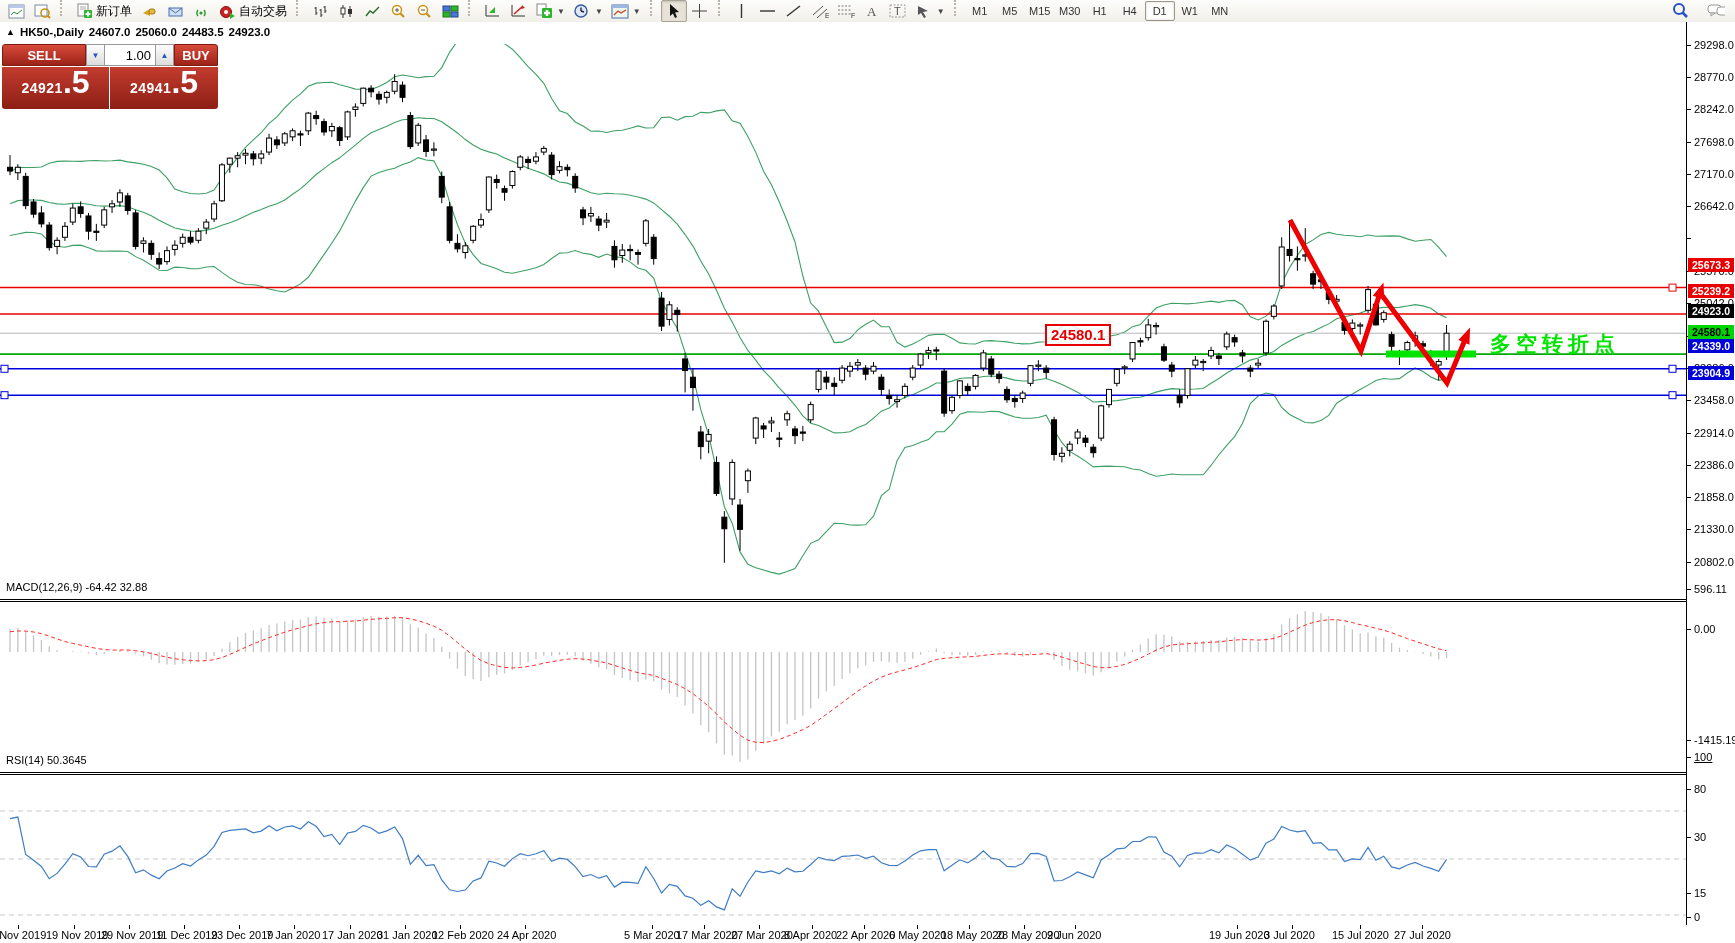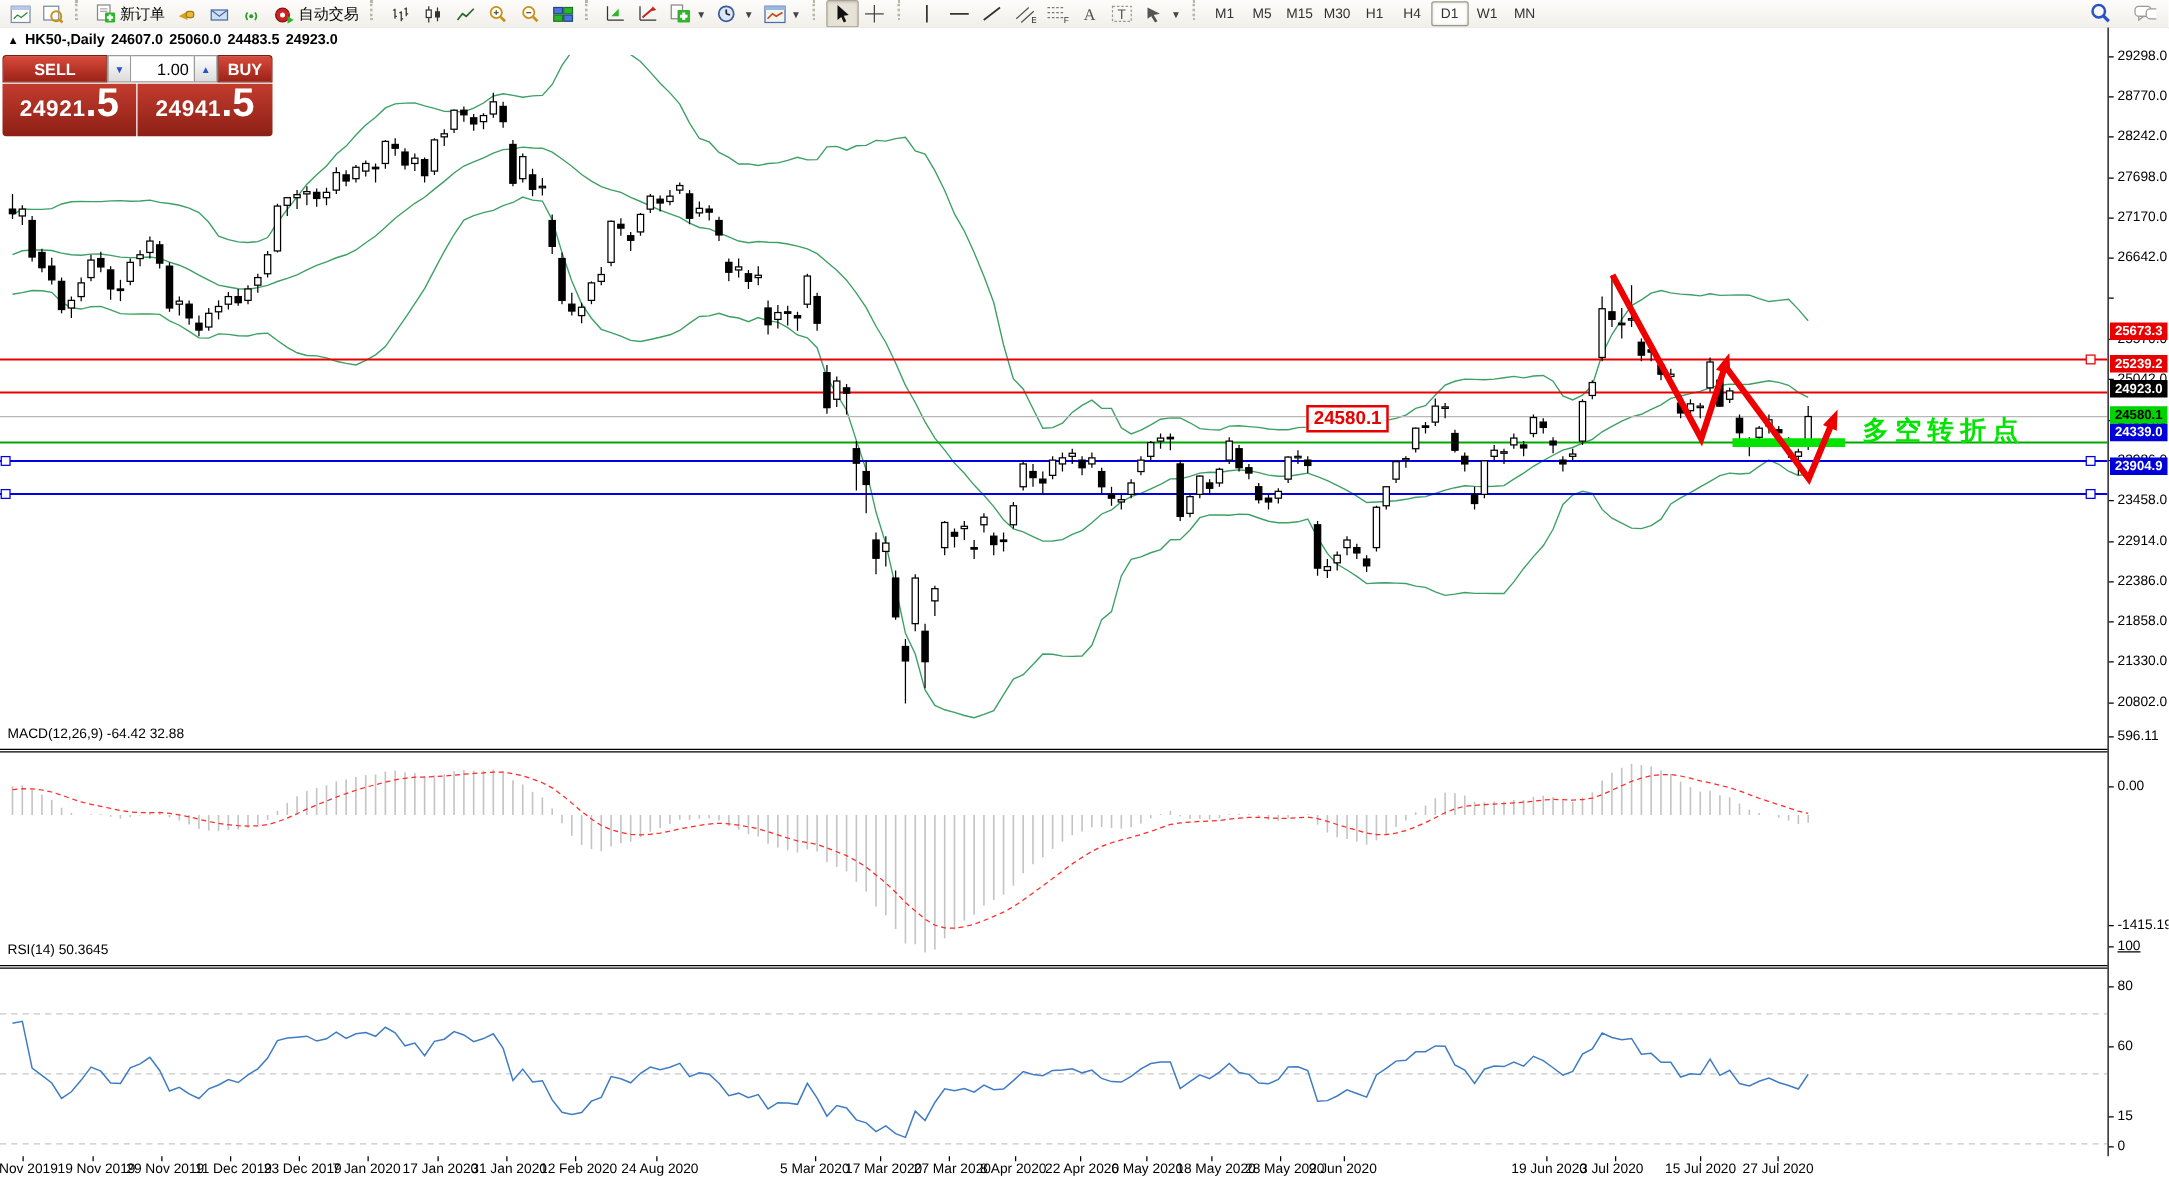--- a/index.html
+++ b/index.html
@@ -49,21 +49,21 @@
   #tp-buy{flex:1;border-radius:0 3px 0 0;}
   .spin{width:17px;background:linear-gradient(#fdfdfd,#dcdcdc);border:1px solid #9a9a9a;display:flex;
         align-items:center;justify-content:center;font-size:8px;color:#2255cc;}
   #tp-vol{width:46px;background:#fff;border-top:1px solid #9a9a9a;border-bottom:1px solid #9a9a9a;
           font-size:13px;font-weight:normal;display:flex;align-items:center;justify-content:flex-end;padding-right:4px;}
   #tp-row2{display:flex;height:42px;margin-top:1px;}
   .tp-price{color:#fff;display:flex;align-items:baseline;justify-content:center;
             background:linear-gradient(#c23c2e,#8d1f15);}
   #tp-price-sell{width:107px;margin-right:1px;border-radius:0 0 0 3px;}
   #tp-price-buy{flex:1;border-radius:0 0 3px 0;}
-  .tp-main{font-size:18px;letter-spacing:.5px;}
+  .tp-main{font-size:14px;letter-spacing:.5px;}
   .tp-big{font-size:32px;line-height:30px;}
   
   #price-box{position:absolute;border:2px solid #e80000;color:#e80000;background:rgba(255,255,255,.85);
              font-size:15px;font-weight:bold;padding:0 4px;line-height:18px;}
   #trend-text{position:absolute;font-size:21px;font-weight:bold;letter-spacing:5px;white-space:nowrap;}
 </style>
 </head>
 <body>
 
 <div id="app">
@@ -1037,21 +1037,21 @@
       <div class="plabel" style="top: 561px;">596.11</div>
       <div class="ptick" style="top: 607px;"></div>
       <div class="plabel" style="top: 601px;">0.00</div>
       <div class="ptick" style="top: 718px;"></div>
       <div class="plabel" style="top: 712px;">-1415.19</div>
       <div class="ptick" style="top: 735px;"></div>
       <div class="plabel" style="top: 729px; text-decoration: underline;">100</div>
       <div class="ptick" style="top: 767px;"></div>
       <div class="plabel" style="top: 761px;">80</div>
       <div class="ptick" style="top: 815px;"></div>
-      <div class="plabel" style="top: 809px;">60</div>
+      <div class="plabel" style="top: 809px;">30</div>
       <div class="ptick" style="top: 871px;"></div>
       <div class="plabel" style="top: 865px;">15</div>
       <div class="ptick" style="top: 895px;"></div>
       <div class="plabel" style="top: 889px;">0</div>
     </div>
   <div id="date-axis">
       <div class="dtick" style="left: 18px;"></div>
       <div class="dlabel" style="left: -10px;">7 Nov 2019</div>
       <div class="dtick" style="left: 74px;"></div>
       <div class="dlabel" style="left: 46px;">19 Nov 2019</div>
@@ -1063,21 +1063,21 @@
       <div class="dlabel" style="left: 211px;">23 Dec 2019</div>
       <div class="dtick" style="left: 294px;"></div>
       <div class="dlabel" style="left: 266px;">7 Jan 2020</div>
       <div class="dtick" style="left: 350px;"></div>
       <div class="dlabel" style="left: 322px;">17 Jan 2020</div>
       <div class="dtick" style="left: 405px;"></div>
       <div class="dlabel" style="left: 377px;">31 Jan 2020</div>
       <div class="dtick" style="left: 460px;"></div>
       <div class="dlabel" style="left: 432px;">12 Feb 2020</div>
       <div class="dtick" style="left: 525px;"></div>
-      <div class="dlabel" style="left: 497px;">24 Aug 2020</div>
+      <div class="dlabel" style="left: 497px;">24 Apr 2020</div>
       <div class="dtick" style="left: 652px;"></div>
       <div class="dlabel" style="left: 624px;">5 Mar 2020</div>
       <div class="dtick" style="left: 704px;"></div>
       <div class="dlabel" style="left: 676px;">17 Mar 2020</div>
       <div class="dtick" style="left: 759px;"></div>
       <div class="dlabel" style="left: 731px;">27 Mar 2020</div>
       <div class="dtick" style="left: 812px;"></div>
       <div class="dlabel" style="left: 784px;">8 Apr 2020</div>
       <div class="dtick" style="left: 864px;"></div>
       <div class="dlabel" style="left: 836px;">22 Apr 2020</div>

